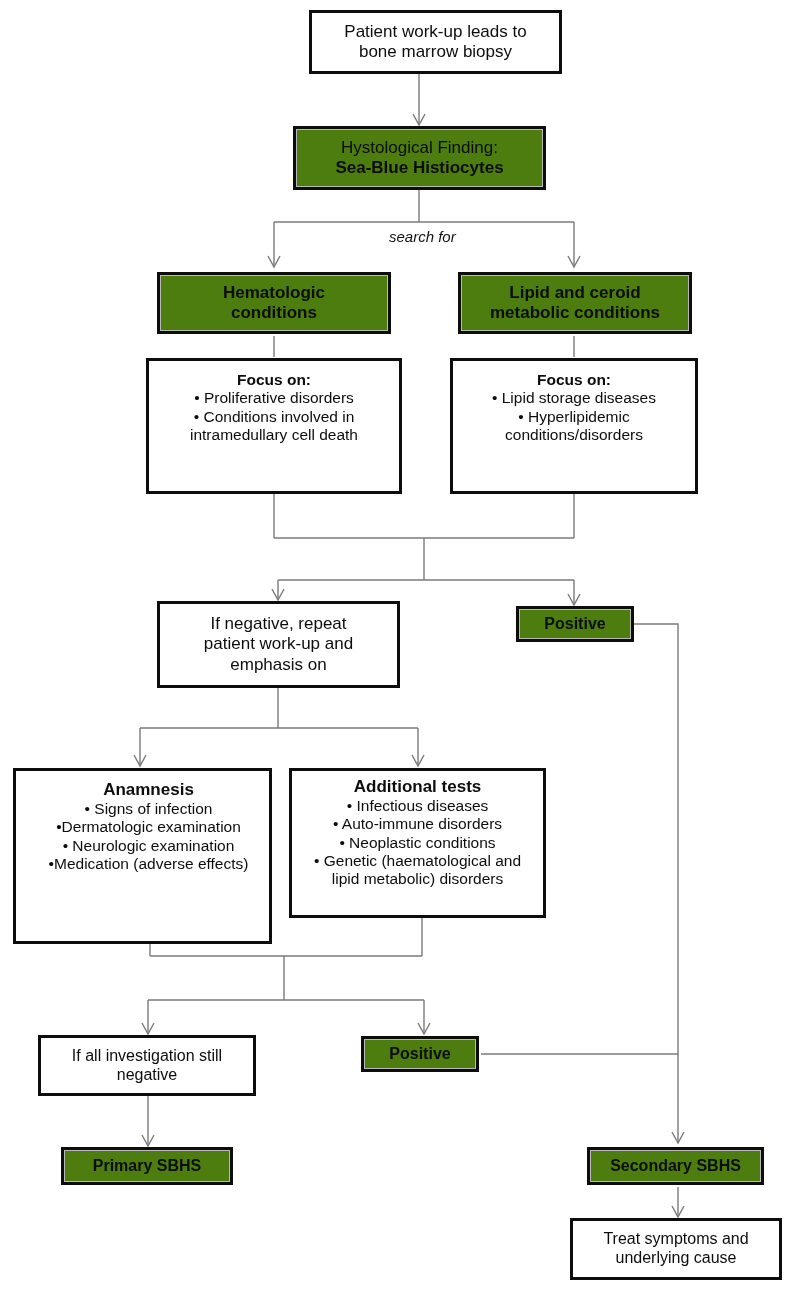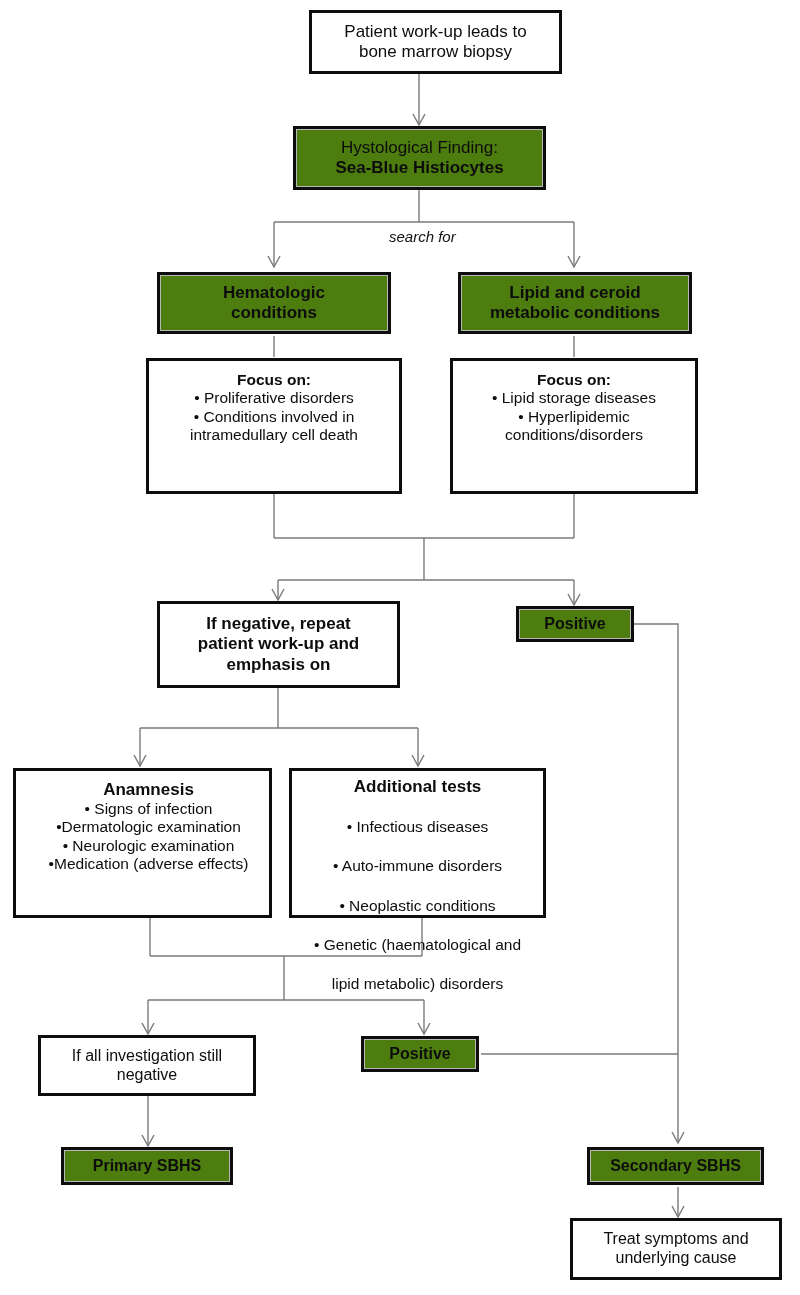--- a/index.html
+++ b/index.html
@@ -162,39 +162,39 @@
     <span class="ln">intramedullary cell death</span>
   </div>
 
   <div class="node t155" style="left:450px; top:358px; width:248px; height:136px; justify-content:flex-start; padding-top:10px;">
     <span class="ln b">Focus on:</span>
     <span class="ln">• Lipid storage diseases</span>
     <span class="ln">• Hyperlipidemic</span>
     <span class="ln">conditions/disorders</span>
   </div>
 
-  <div class="node t17" style="left:157px; top:601px; width:243px; height:87px;font-weight:bold;">
+  <div class="node t17" style="left:157px; top:601px; width:243px; height:87px;">
     <span class="ln">If negative, repeat</span>
     <span class="ln">patient work-up and</span>
     <span class="ln">emphasis on</span>
   </div>
 
   <div class="node shade t16" style="left:516px; top:606px; width:118px; height:36px;">
     <span class="ln b">Positive</span>
   </div>
 
-  <div class="node t155" style="left:13px; top:768px; width:259px; height:150px; justify-content:flex-start; padding-top:9px;padding-left:12px;">
+  <div class="node t155" style="left:13px; top:768px; width:259px; height:176px; justify-content:flex-start; padding-top:9px;padding-left:12px;">
     <span class="ln b t17">Anamnesis</span>
     <span class="ln">• Signs of infection</span>
     <span class="ln">•Dermatologic examination</span>
     <span class="ln">• Neurologic examination</span>
     <span class="ln">•Medication (adverse effects)</span>
   </div>
 
-  <div class="node t155" style="left:289px; top:768px; width:257px; height:150px; justify-content:flex-start; padding-top:6px;gap:21px;">
+  <div class="node t155" style="left:289px; top:768px; width:257px; height:150px; justify-content:flex-start; padding-top:6px;">
     <span class="ln b t17">Additional tests</span>
     <span class="ln">• Infectious diseases</span>
     <span class="ln">• Auto-immune disorders</span>
     <span class="ln">• Neoplastic conditions</span>
     <span class="ln">• Genetic (haematological and</span>
     <span class="ln">lipid metabolic) disorders</span>
   </div>
 
   <div class="node t16" style="left:38px; top:1035px; width:218px; height:61px;">
     <span class="ln">If all investigation still</span>

